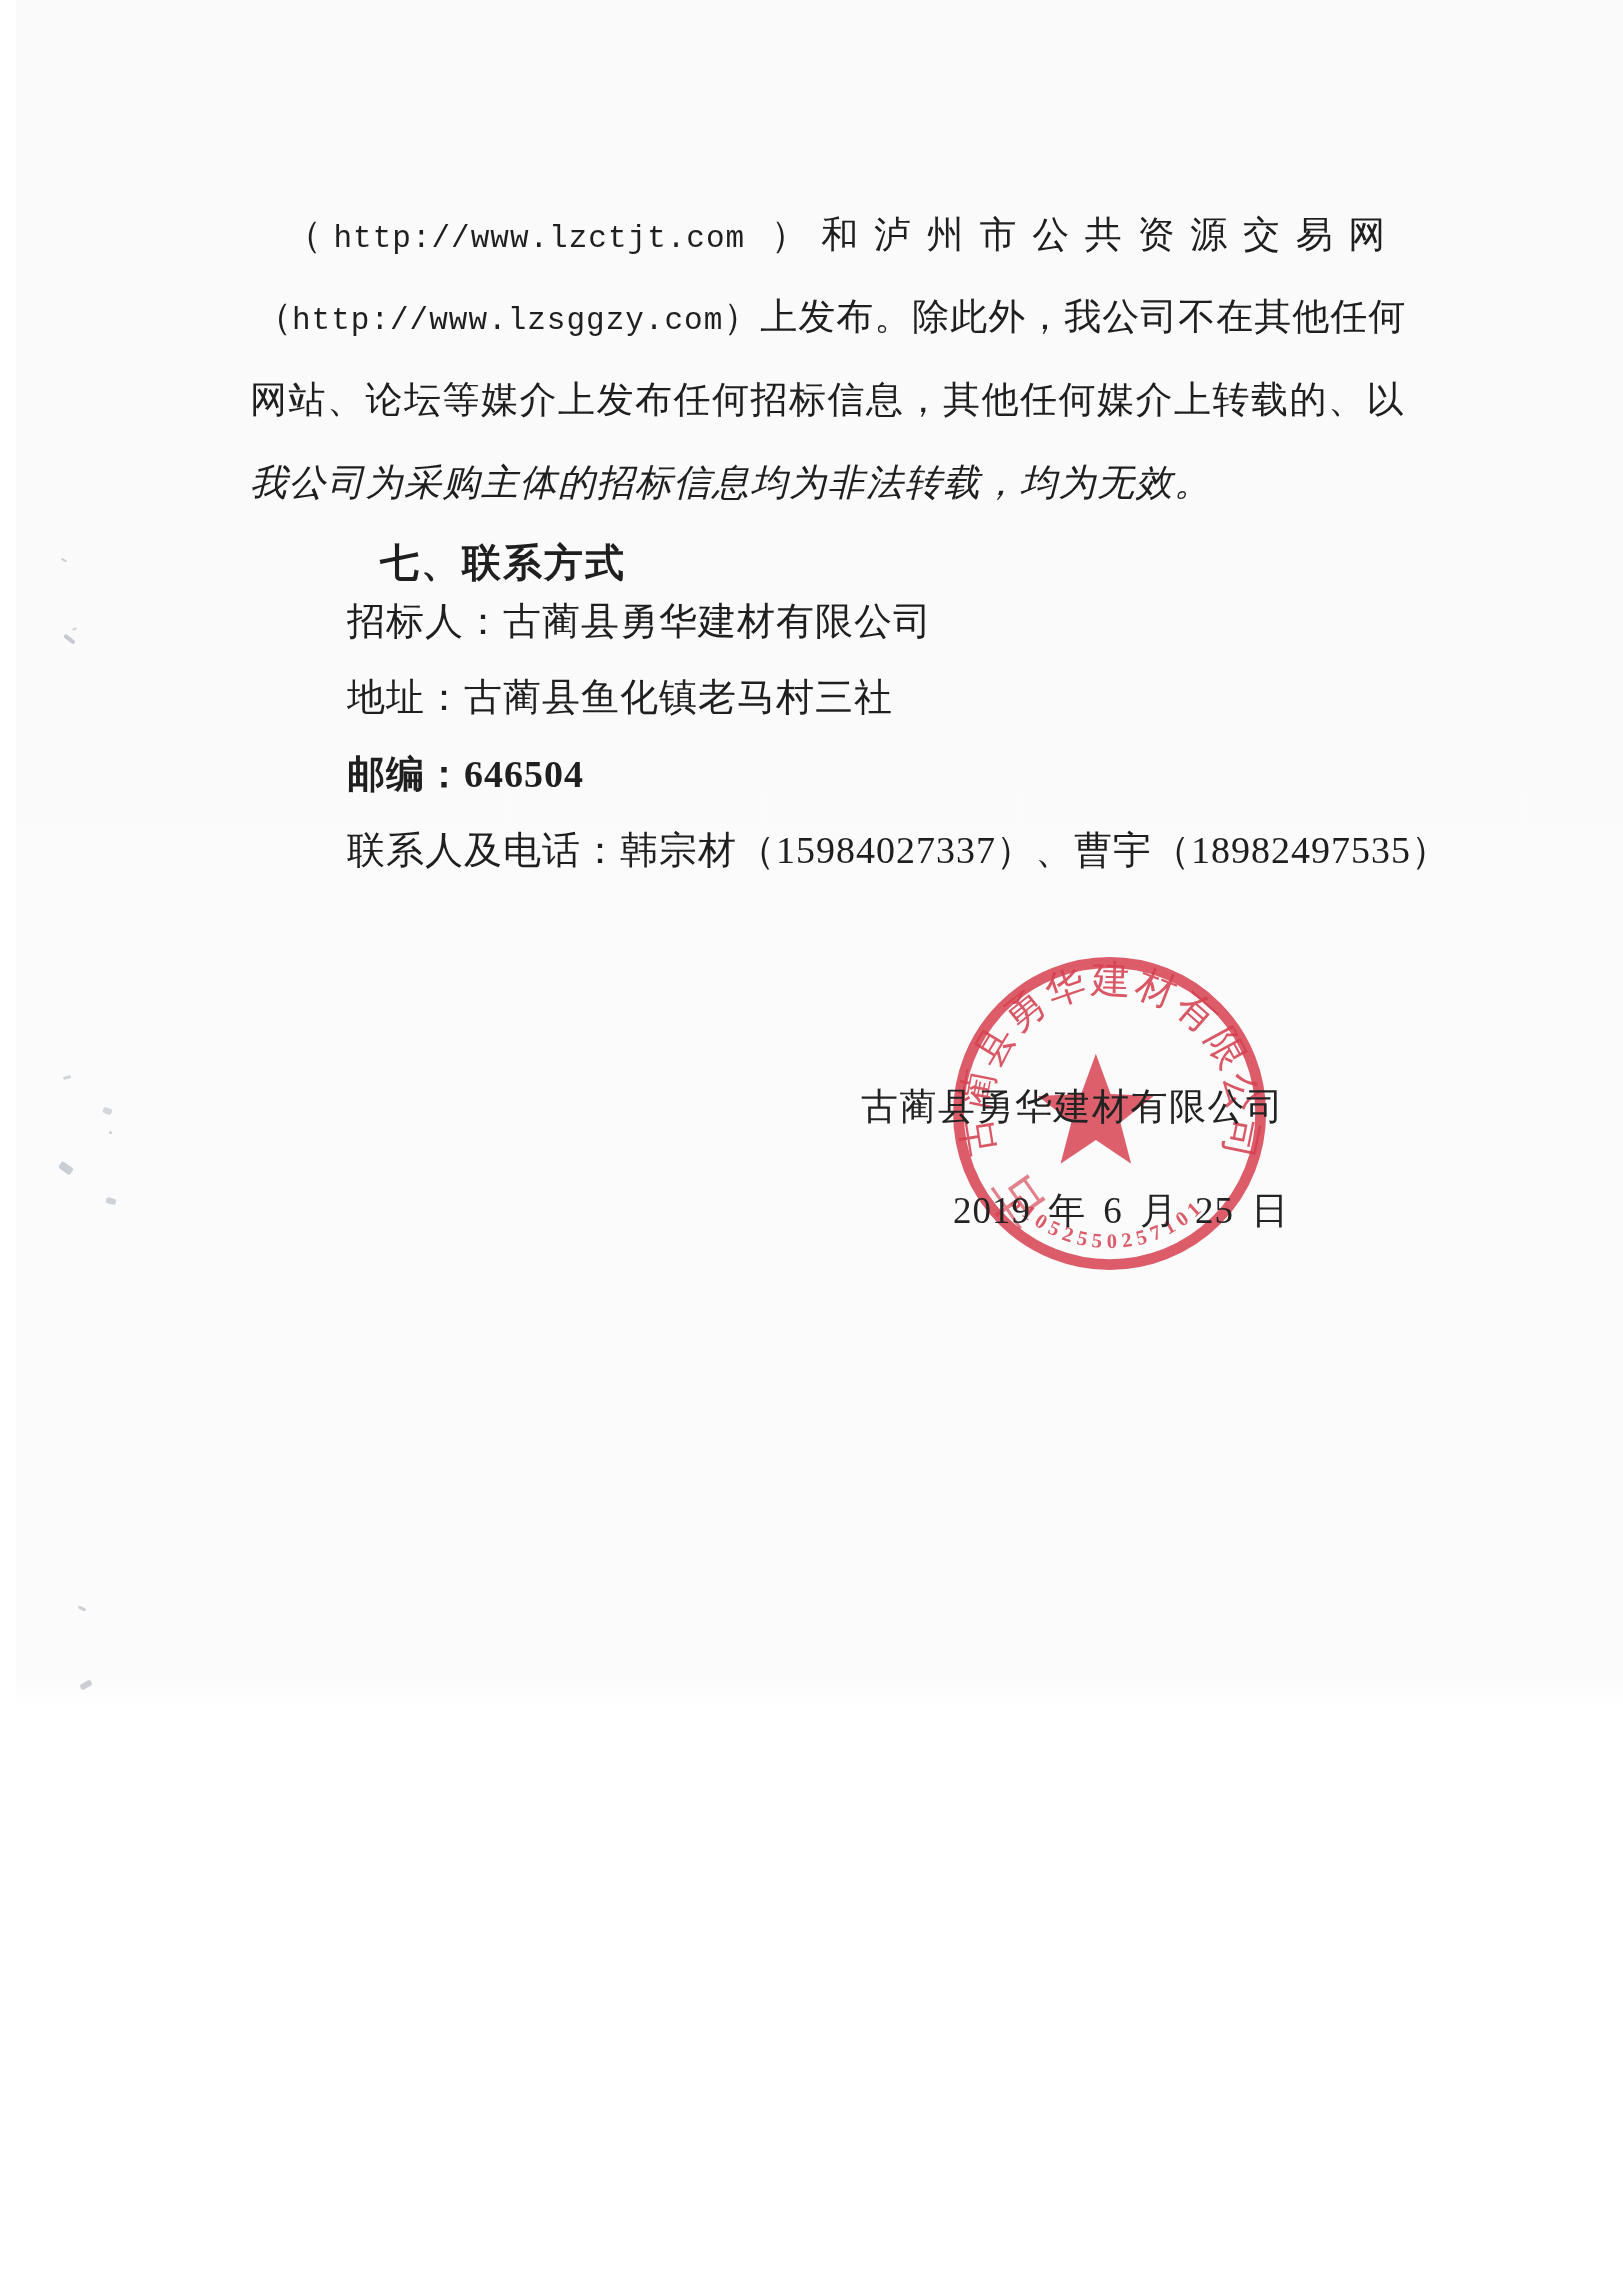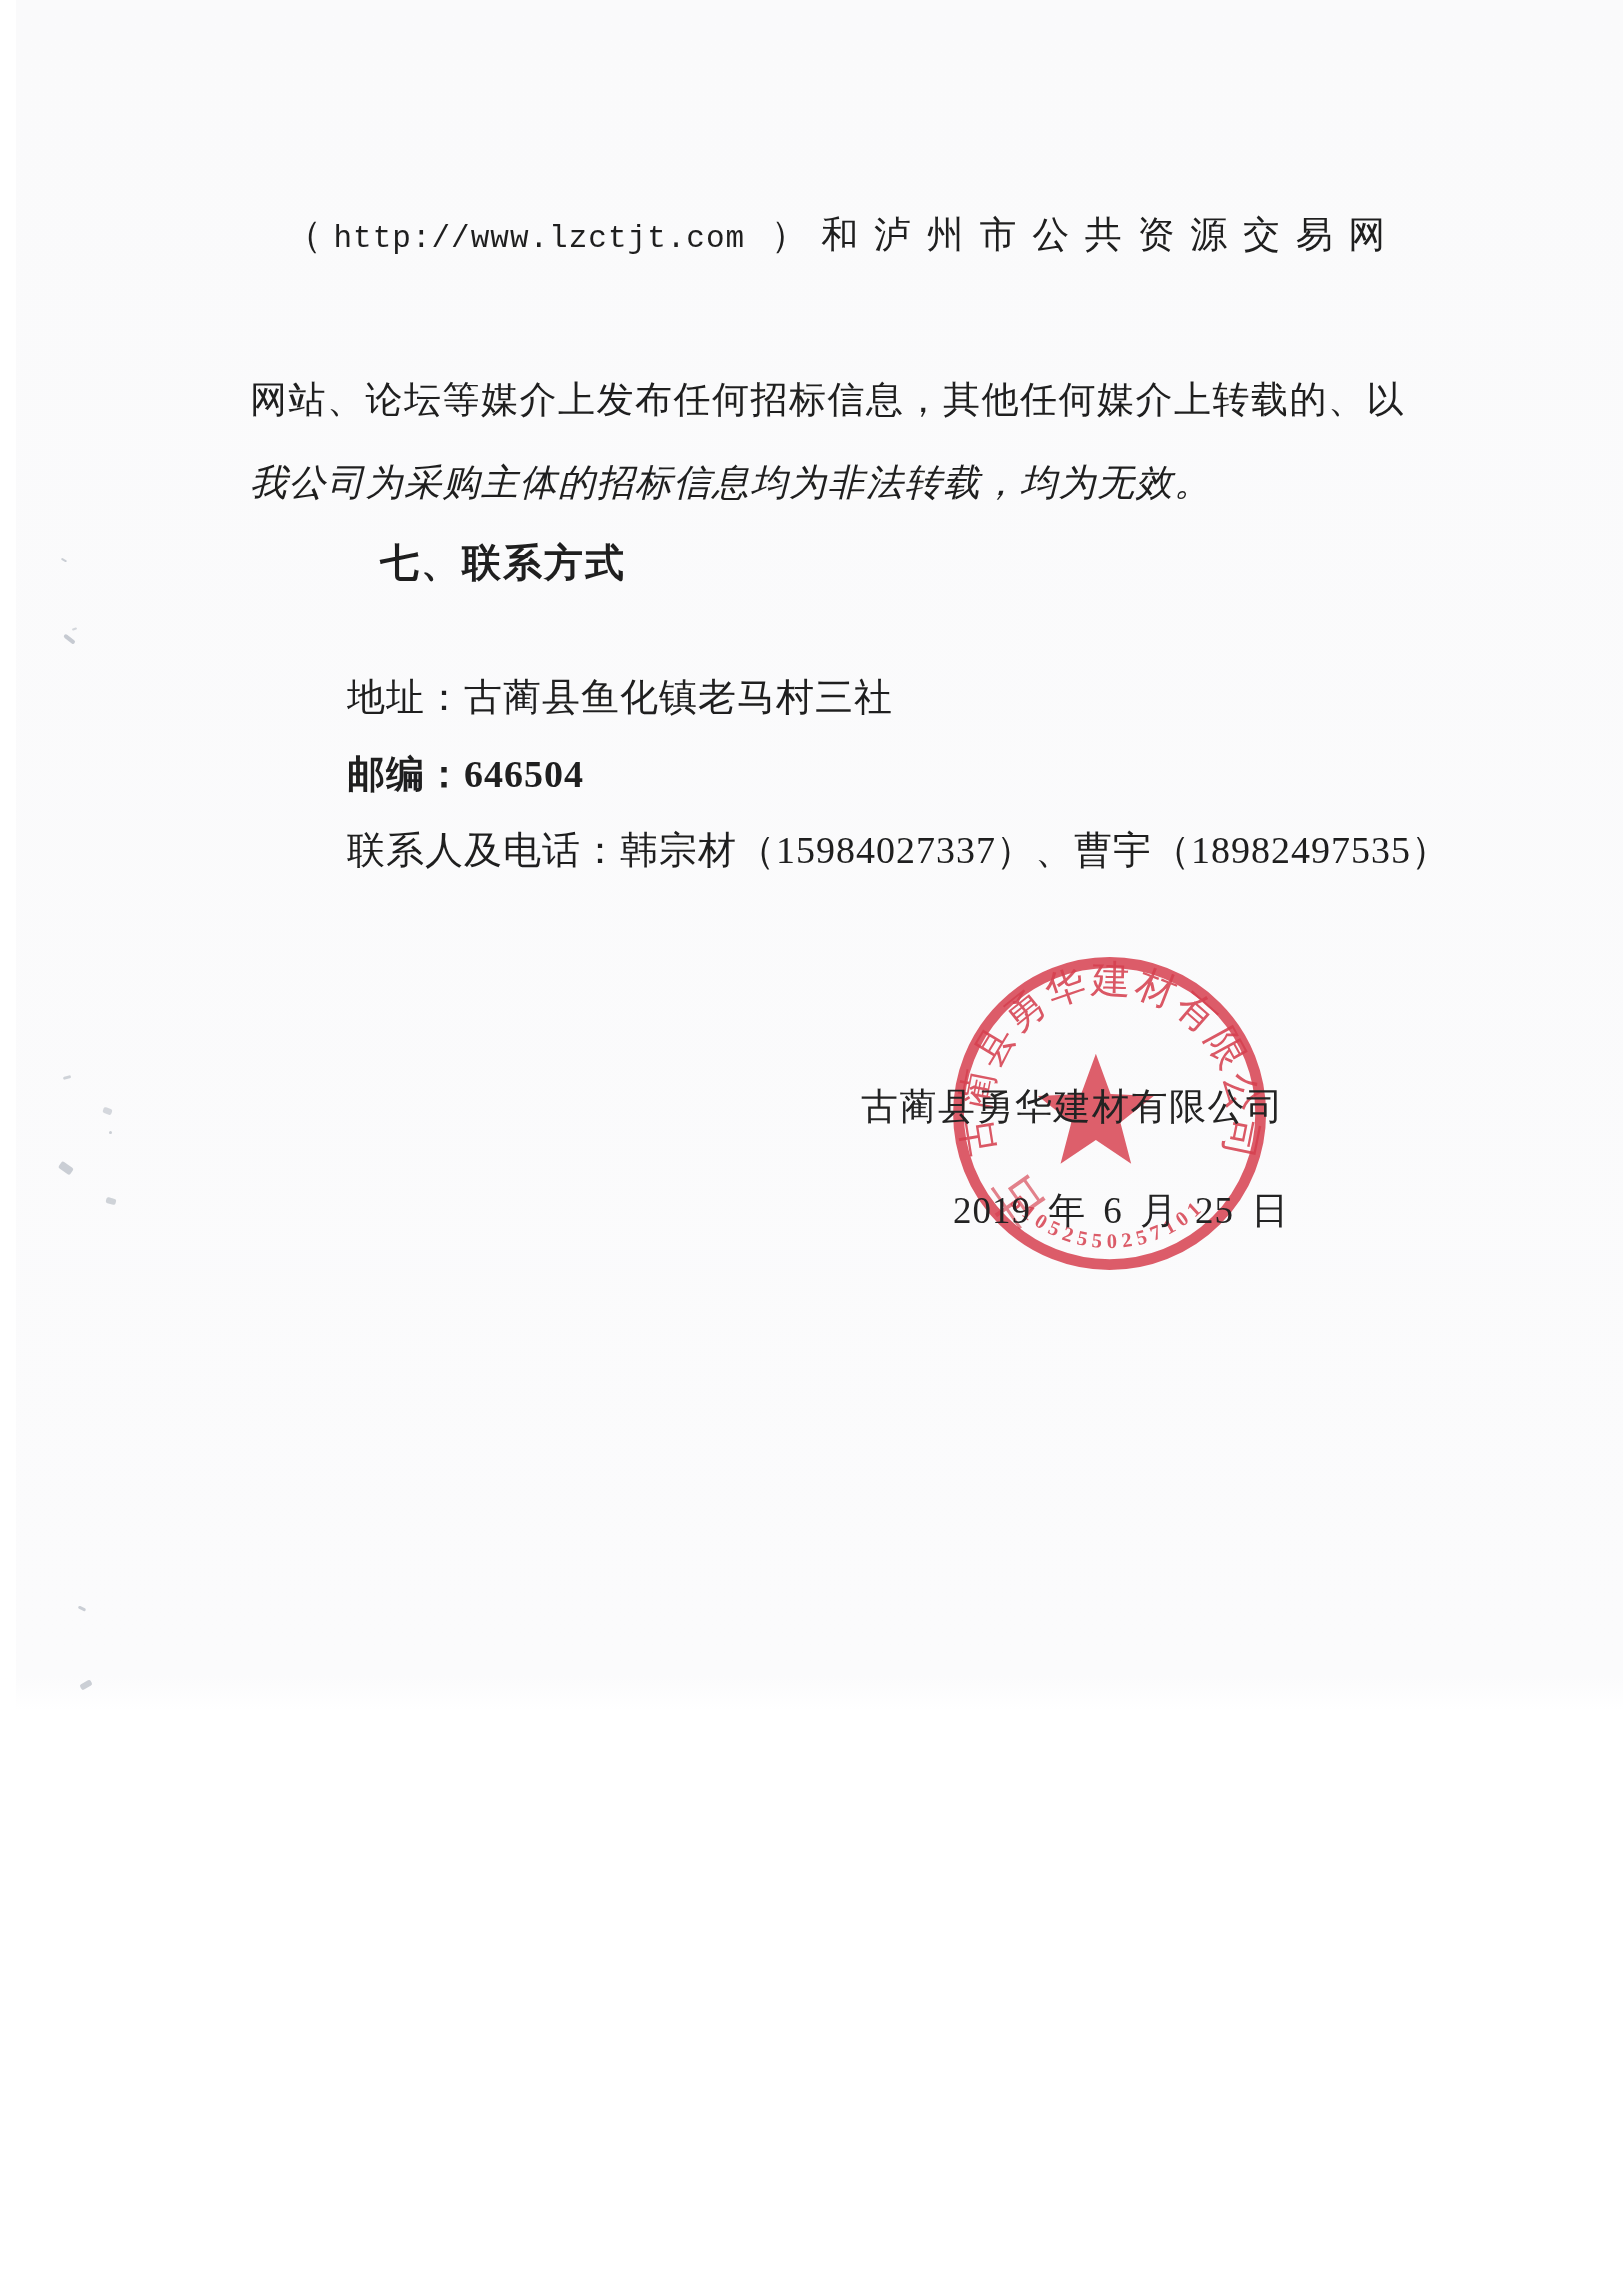--- a/index.html
+++ b/index.html
@@ -43,26 +43,28 @@
 </head>
 <body>
 
 <div class="page">
 
   <div class="edge-left"></div>
   <div class="edge-bottom"></div>
 
   <p class="line l1"><span class="cn" style="letter-spacing:0">（</span><span class="url">http://www.lzctjt.com</span><span class="cn" style="letter-spacing:0">）</span><span class="cn">和泸州市公共资源交易网</span></p>
 
+  <p class="line l2"><span>（</span><span class="url">http://www.lzsggzy.com</span><span>）</span><span class="cn">上发布。除此外，我公司不在其他任何</span></p>
 
   <p class="line l3">网站、论坛等媒介上发布任何招标信息，其他任何媒介上转载的、以</p>
   <p class="line l4">我公司为采购主体的招标信息均为非法转载，均为无效。</p>
 
   <h2 class="heading">七、联系方式</h2>
 
+  <p class="contact c1">招标人：古蔺县勇华建材有限公司</p>
   <p class="contact c2">地址：古蔺县鱼化镇老马村三社</p>
   <p class="contact c3">邮编：646504</p>
   <p class="contact c4">联系人及电话：韩宗材（15984027337）、曹宇（18982497535）</p>
 
   <svg class="seal" viewBox="0 0 370 370" xmlns="http://www.w3.org/2000/svg">
     <defs>
       <path id="sealTopArc" d="M 64.4 222.1 A 123 123 0 1 1 295.6 222.1" fill="none"></path>
       <path id="sealBotArc" d="M 63.8 252.6 A 137 137 0 0 0 296.2 252.6" fill="none"></path>
     </defs>
     <circle cx="180" cy="180" r="154" fill="none" stroke="#d6404f" stroke-width="11" opacity="0.85"></circle>

